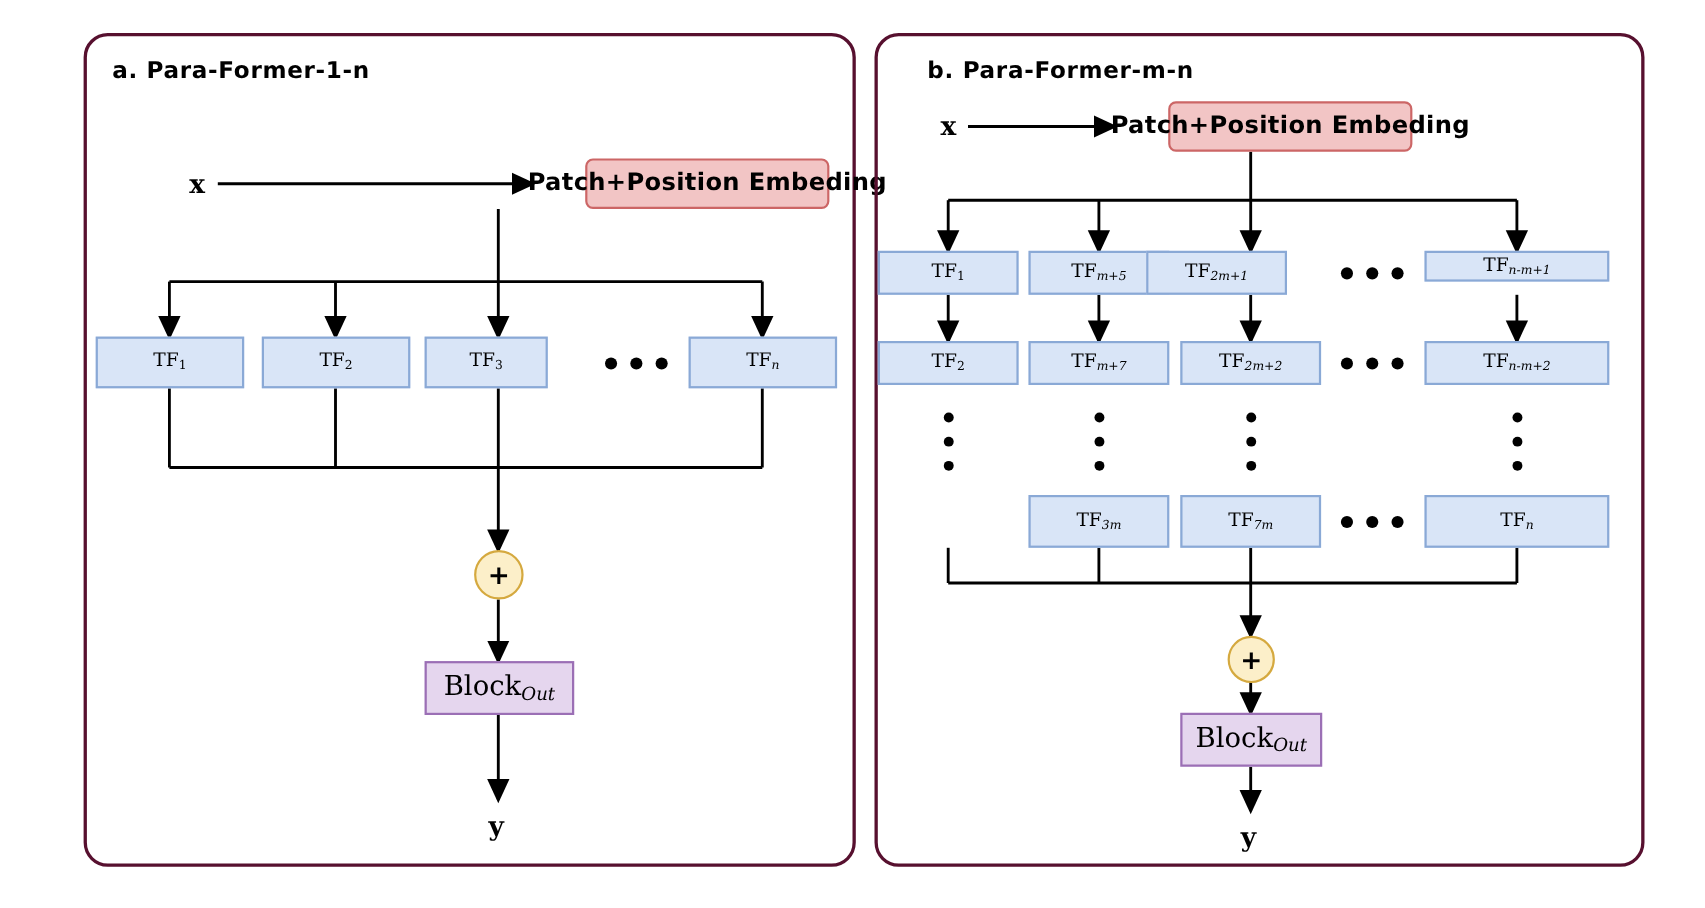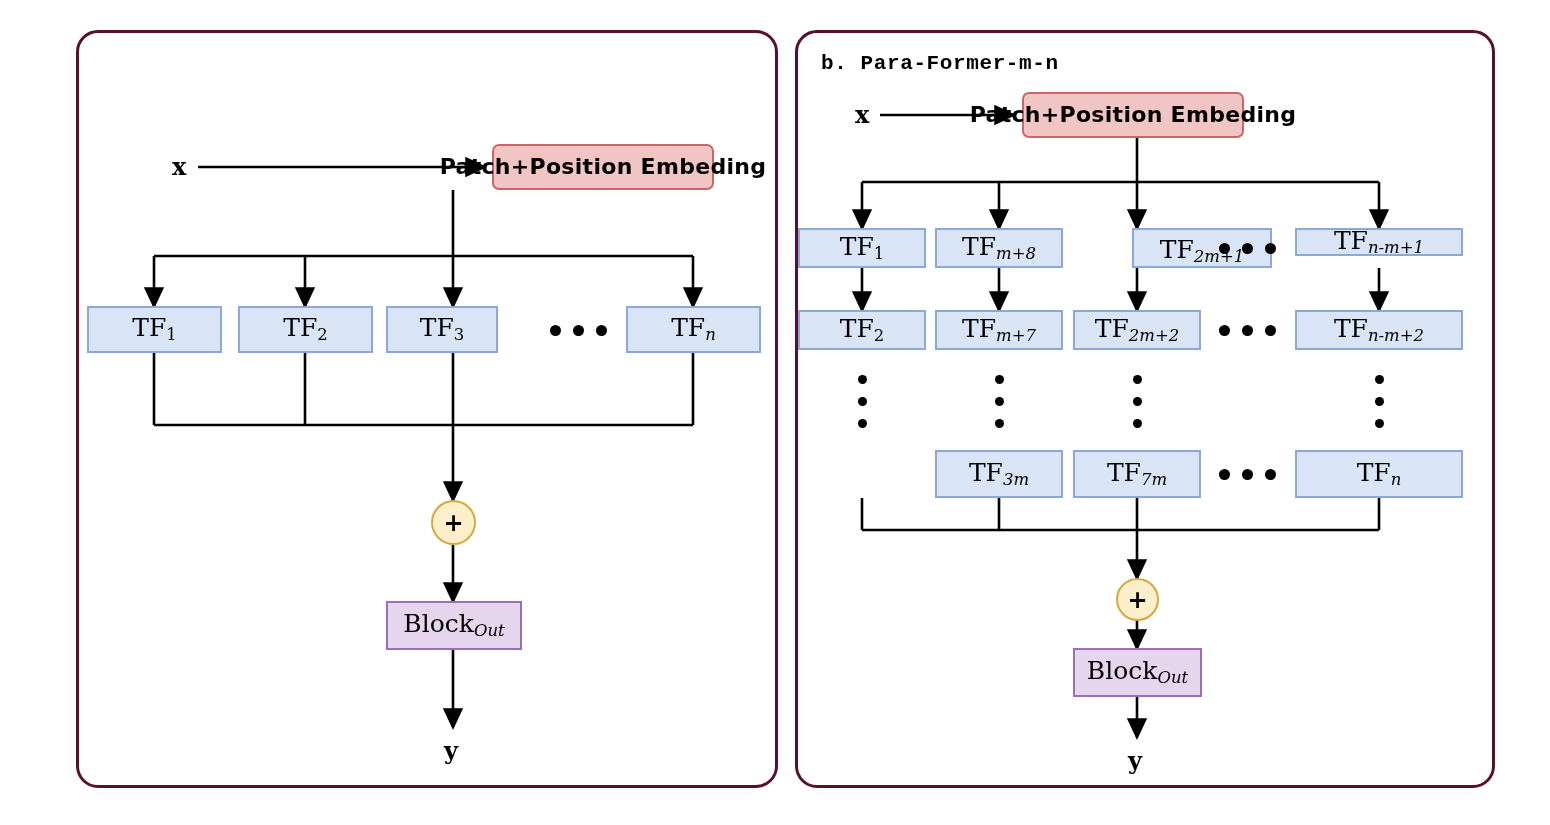--- a/index.html
+++ b/index.html
@@ -60,26 +60,27 @@
   }
   .embed-box {
     background: #f2c5c5;
     border: 2.5px solid #c66;
     border-radius: 7px;
     font-family: "DejaVu Sans", sans-serif;
     font-size: 22px;
     font-weight: 700;
     letter-spacing: 0.3px;
     color: #000;
+    margin-left: 40px;
   }
   .tf-box {
     background: #d9e5f7;
     border: 2px solid #8aa9d6;
     font-family: "DejaVu Serif", serif;
-    font-size: 25px;
+    font-size: 17px;
     color: #000;
   }
   .out-box {
     background: #e5d6ee;
     border: 2.5px solid #9b6fb5;
     font-family: "DejaVu Serif", serif;
     font-size: 25px;
     color: #000;
   }
   .plus-node {
@@ -203,20 +204,21 @@
 
     <line x1="1137" y1="530" x2="1137" y2="578" stroke="#000" stroke-width="2.6" marker-end="url(#ah)"></line>
 
     <line x1="1137" y1="620" x2="1137" y2="648" stroke="#000" stroke-width="2.6" marker-end="url(#ah)"></line>
 
     <line x1="1137" y1="697" x2="1137" y2="737" stroke="#000" stroke-width="2.6" marker-end="url(#ah)"></line>
   </svg>
 
   <div class="panel" id="panel-a"></div>
 
+  <div class="panel-title" style="left:102px; top:52px;">a. Para-Former-1-n</div>
 
   <div class="var-label" style="left:172px; top:155px;">x</div>
 
   <div class="node embed-box" style="left:492px; top:144px; width:222px; height:46px;">
     <span>Patch+Position Embeding</span>
   </div>
 
   <div class="node tf-box" style="left:87px; top:306px; width:135px; height:47px;">
     <span class="lbl">
       <span>TF</span><sub class="num">1</sub>
@@ -250,21 +252,21 @@
   <div class="node out-box" style="left:386px; top:601px; width:136px; height:49px;">
     <span class="lbl">
       <span>Block</span><sub>Out</sub>
     </span>
   </div>
 
   <div class="var-label" style="left:444px; top:739px;">y</div>
 
   <div class="panel" id="panel-b"></div>
 
-  <div class="panel-title" style="left:821px; top:52px;font-family:Liberation Mono, monospace;">b. Para-Former-m-n</div>
+  <div class="panel-title" style="left:843px; top:52px;">b. Para-Former-m-n</div>
 
   <div class="var-label" style="left:855px; top:103px;">x</div>
 
   <div class="node embed-box" style="left:1022px; top:92px; width:222px; height:46px;">
     <span>Patch+Position Embeding</span>
   </div>
 
   <div class="node tf-box" style="left:798px; top:228px; width:128px; height:40px;">
     <span class="lbl">
       <span>TF</span><sub class="num">1</sub>
@@ -276,40 +278,40 @@
     </span>
   </div>
   <div class="vdots" style="left:845px; top:372px; width:34px; height:58px;">
     <span></span>
       <span></span>
       <span></span>
   </div>
 
   <div class="node tf-box" style="left:935px; top:228px; width:128px; height:40px;">
     <span class="lbl">
-      <span>TF</span><sub>m+8</sub>
+      <span>TF</span><sub>m+5</sub>
     </span>
   </div>
   <div class="node tf-box" style="left:935px; top:310px; width:128px; height:40px;">
     <span class="lbl">
       <span>TF</span><sub>m+7</sub>
     </span>
   </div>
   <div class="vdots" style="left:982px; top:372px; width:34px; height:58px;">
     <span></span>
       <span></span>
       <span></span>
   </div>
   <div class="node tf-box" style="left:935px; top:450px; width:128px; height:48px;">
     <span class="lbl">
       <span>TF</span><sub>3m</sub>
     </span>
   </div>
 
-  <div class="node tf-box" style="left:1132px; top:228px; width:140px; height:40px;align-items:flex-end;">
+  <div class="node tf-box" style="left:1042px; top:228px; width:128px; height:40px;">
     <span class="lbl">
       <span>TF</span><sub>2m+1</sub>
     </span>
   </div>
   <div class="node tf-box" style="left:1073px; top:310px; width:128px; height:40px;">
     <span class="lbl">
       <span>TF</span><sub>2m+2</sub>
     </span>
   </div>
   <div class="vdots" style="left:1120px; top:372px; width:34px; height:58px;">

